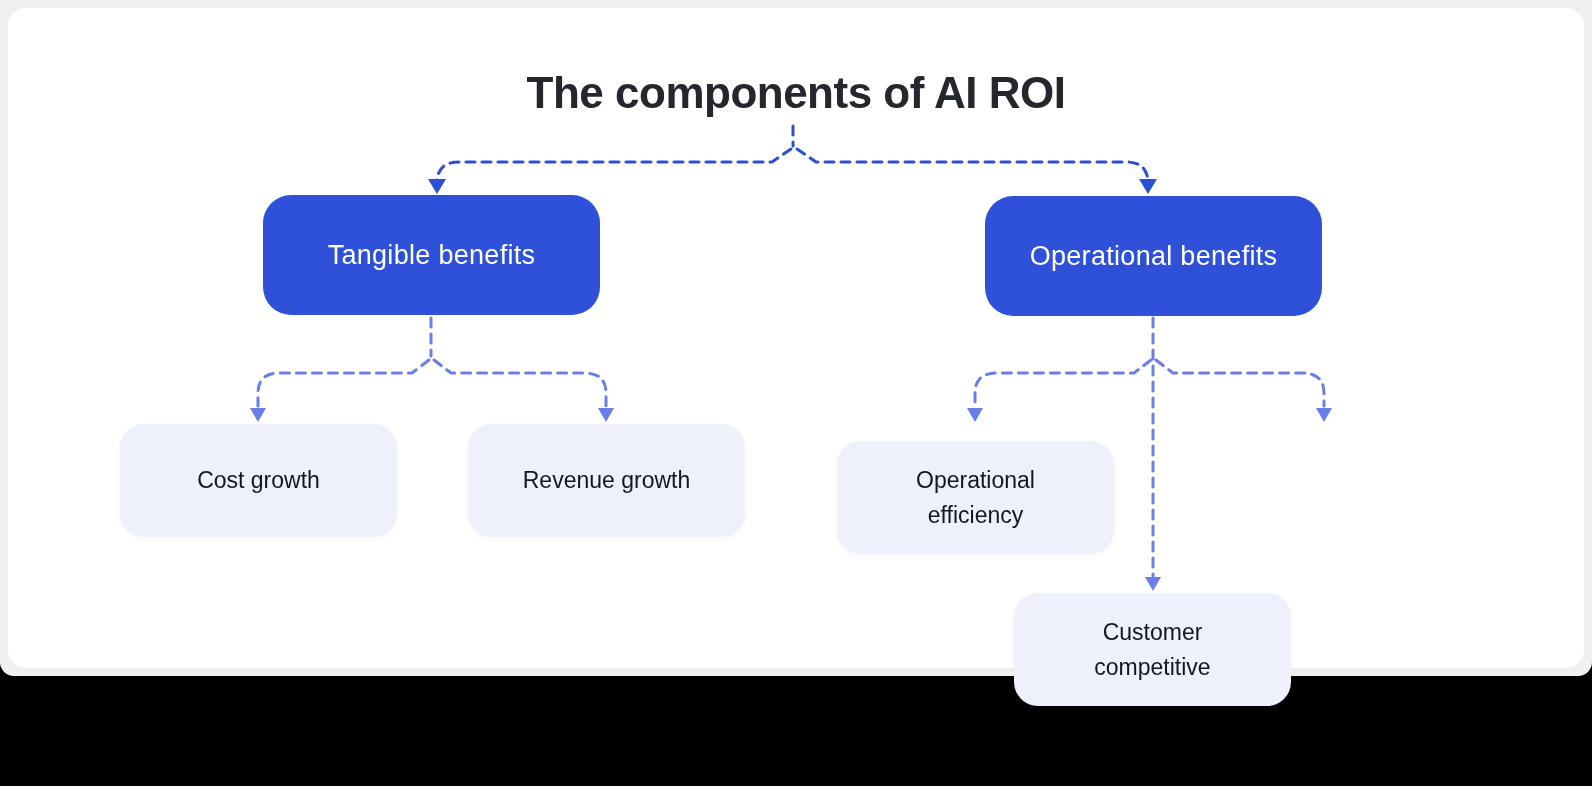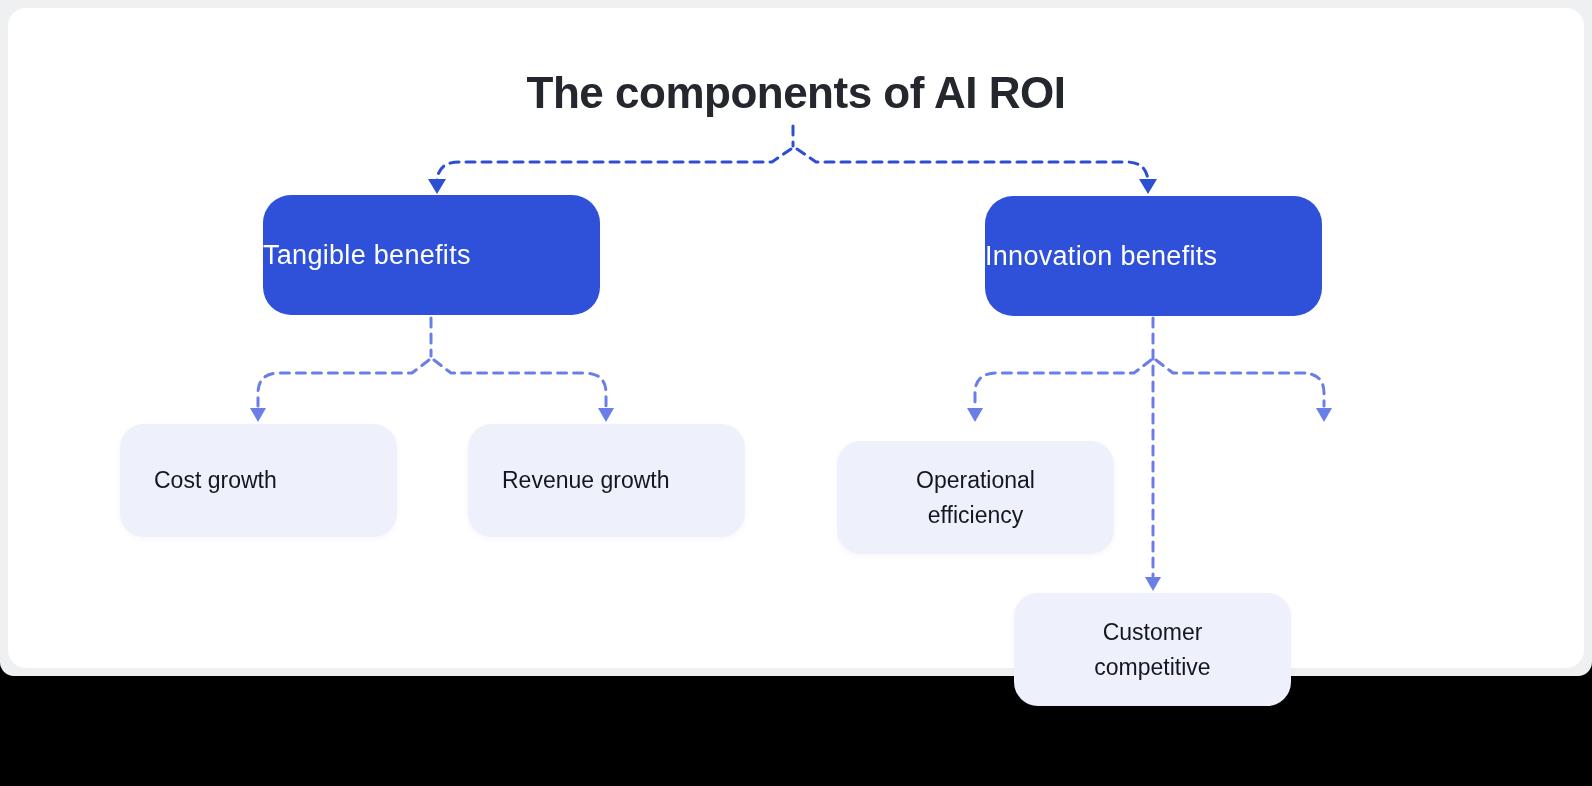--- a/index.html
+++ b/index.html
@@ -60,20 +60,21 @@
     stroke-width: 3;
     stroke-dasharray: 9 7;
     stroke-linecap: round;
   }
   .arrow-dark  { fill: var(--connector_dark); }
   .arrow-light { fill: var(--connector_light); }
   .node {
     position: absolute;
     display: flex;
     align-items: center;
+    justify-content: center;
     text-align: center;
   }
   .node-primary {
     width: 337px; height: 120px;
     background: var(--primary_blue);
     border-radius: 28px;
     color: var(--box_text_light);
     font-size: 27px;
     font-weight: 500;
     letter-spacing: 0.3px;
@@ -125,21 +126,21 @@
     <path class="conn-light" d="M1156,360 L1173,373 L1302,373 Q1324,373 1324,393 L1324,406"></path>
     <polygon class="arrow-light" points="967,408 983,408 975,422"></polygon>
     <polygon class="arrow-light" points="1316,408 1332,408 1324,422"></polygon>
     <polygon class="arrow-light" points="1145,577 1161,577 1153,591"></polygon>
   </svg>
 
   <div class="node node-primary node-tangible">
     <span>Tangible benefits</span>
   </div>
   <div class="node node-primary node-intangible">
-    <span>Innovation benefits</span>
+    <span>Operational benefits</span>
   </div>
 
   <div class="node node-leaf node-cost">
     <span>Cost growth</span>
   </div>
   <div class="node node-leaf node-revenue">
     <span>Revenue growth</span>
   </div>
   <div class="node node-leaf node-operational">
     <span>Operational efficiency</span>

